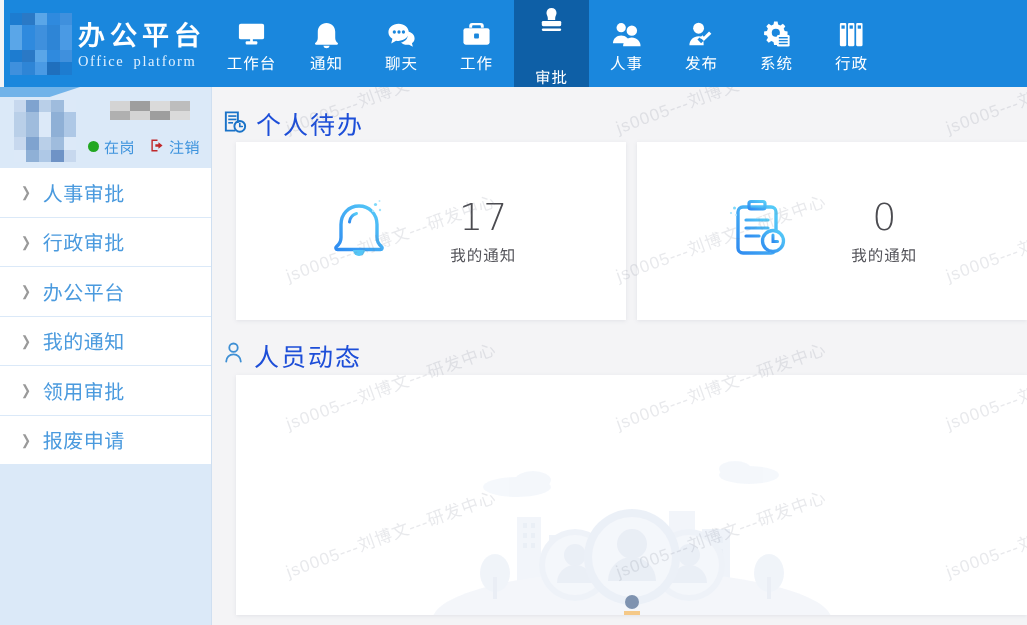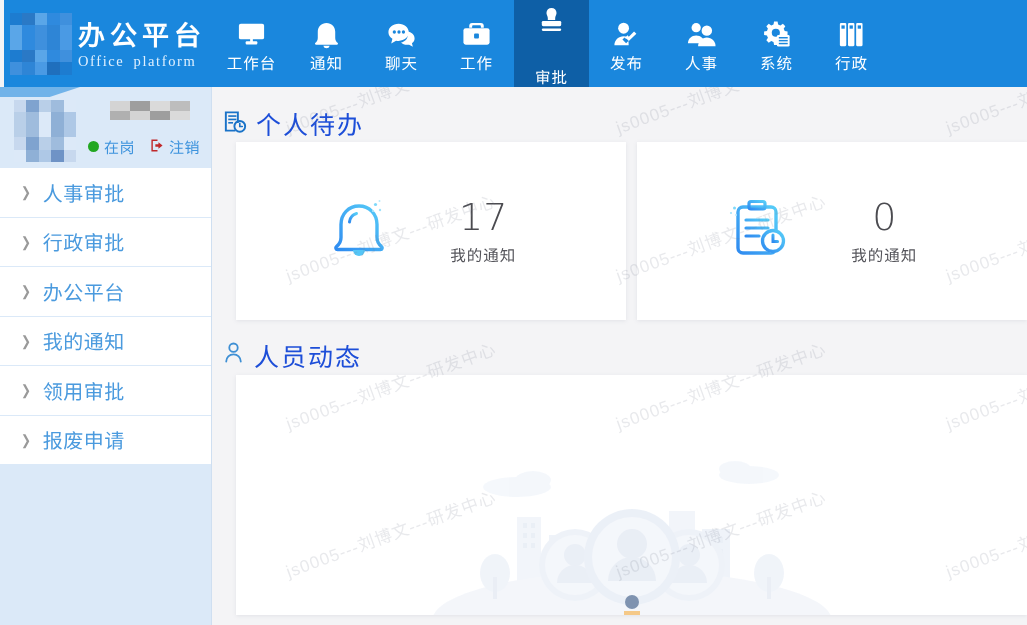--- a/index.html
+++ b/index.html
@@ -408,37 +408,37 @@
               <path d="M16 4 a5.2 5.2 0 0 1 5.2 5.2 c0 2 -1.4 3.2 -1.4 5.2 v2 h-7.6 v-2 c0 -2 -1.4 -3.2 -1.4 -5.2 A5.2 5.2 0 0 1 16 4 z"></path>
               <rect x="6" y="17.5" width="20" height="5.4" rx="1.4"></rect>
               <rect x="6" y="25.2" width="20" height="2.6" rx="1.2"></rect>
             </svg>
           </span>
           <span class="nv-label">审批</span>
         </div>
         <div class="navitem">
           <span>
             <svg width="31" height="31" viewBox="0 0 32 32" fill="#ffffff">
-              <circle cx="13" cy="9.5" r="5.6"></circle>
-              <path d="M3.5 27 c0 -5.3 4.3 -9.3 9.5 -9.3 c1.6 0 3.1 0.4 4.4 1.1 l-1.8 1.8 l-1.6 -1.6 l-2.2 2.2 l3.8 3.8 l2.3 -2.3 c0.2 1 0.3 2 0.3 3 v1.3 z"></path>
-              <path d="M18.4 22.6 l-3.6 -3.6 l2.2 -2.2 l1.4 1.4 l5.4 -5.4 l2.4 2.4 z"></path>
-            </svg>
-          </span>
-          <span class="nv-label">发布</span>
-        </div>
-        <div class="navitem">
-          <span>
-            <svg width="31" height="31" viewBox="0 0 32 32" fill="#ffffff">
               <circle cx="10.5" cy="9" r="4.8"></circle>
               <path d="M2 25 c0 -4.6 3.8 -8 8.5 -8 s8.5 3.4 8.5 8 z"></path>
               <circle cx="21.5" cy="12" r="5.4"></circle>
               <path d="M12.5 28 c0 -5 4 -8.8 9 -8.8 s9 3.8 9 8.8 z"></path>
             </svg>
           </span>
           <span class="nv-label">人事</span>
+        </div>
+        <div class="navitem">
+          <span>
+            <svg width="31" height="31" viewBox="0 0 32 32" fill="#ffffff">
+              <circle cx="13" cy="9.5" r="5.6"></circle>
+              <path d="M3.5 27 c0 -5.3 4.3 -9.3 9.5 -9.3 c1.6 0 3.1 0.4 4.4 1.1 l-1.8 1.8 l-1.6 -1.6 l-2.2 2.2 l3.8 3.8 l2.3 -2.3 c0.2 1 0.3 2 0.3 3 v1.3 z"></path>
+              <path d="M18.4 22.6 l-3.6 -3.6 l2.2 -2.2 l1.4 1.4 l5.4 -5.4 l2.4 2.4 z"></path>
+            </svg>
+          </span>
+          <span class="nv-label">发布</span>
         </div>
         <div class="navitem">
           <span>
             <svg width="31" height="31" viewBox="0 0 32 32" fill="#ffffff">
               <path d="M13.5 2.6 h3.6 l0.6 3 a8.6 8.6 0 0 1 2.3 1 l2.6 -1.7 l2.5 2.5 l-1.7 2.6 a8.6 8.6 0 0 1 1 2.3 l3 0.6 v3.6 l-3 0.6 a8.6 8.6 0 0 1 -1 2.3 l1.7 2.6 l-2.5 2.5 l-2.6 -1.7 a8.6 8.6 0 0 1 -2.3 1 l-0.6 3 h-3.6 l-0.6 -3 a8.6 8.6 0 0 1 -2.3 -1 l-2.6 1.7 l-2.5 -2.5 l1.7 -2.6 a8.6 8.6 0 0 1 -1 -2.3 l-3 -0.6 v-3.6 l3 -0.6 a8.6 8.6 0 0 1 1 -2.3 l-1.7 -2.6 l2.5 -2.5 l2.6 1.7 a8.6 8.6 0 0 1 2.3 -1 z"></path>
               <circle cx="15.3" cy="14.2" r="4.2" fill="#1a87dd"></circle>
               <rect x="16.5" y="16.5" width="13" height="12" rx="1.4"></rect>
               <rect x="18.4" y="18.6" width="9.2" height="1.5" fill="#1a87dd"></rect>
               <rect x="18.4" y="21.6" width="9.2" height="1.5" fill="#1a87dd"></rect>
               <rect x="18.4" y="24.6" width="9.2" height="1.5" fill="#1a87dd"></rect>

